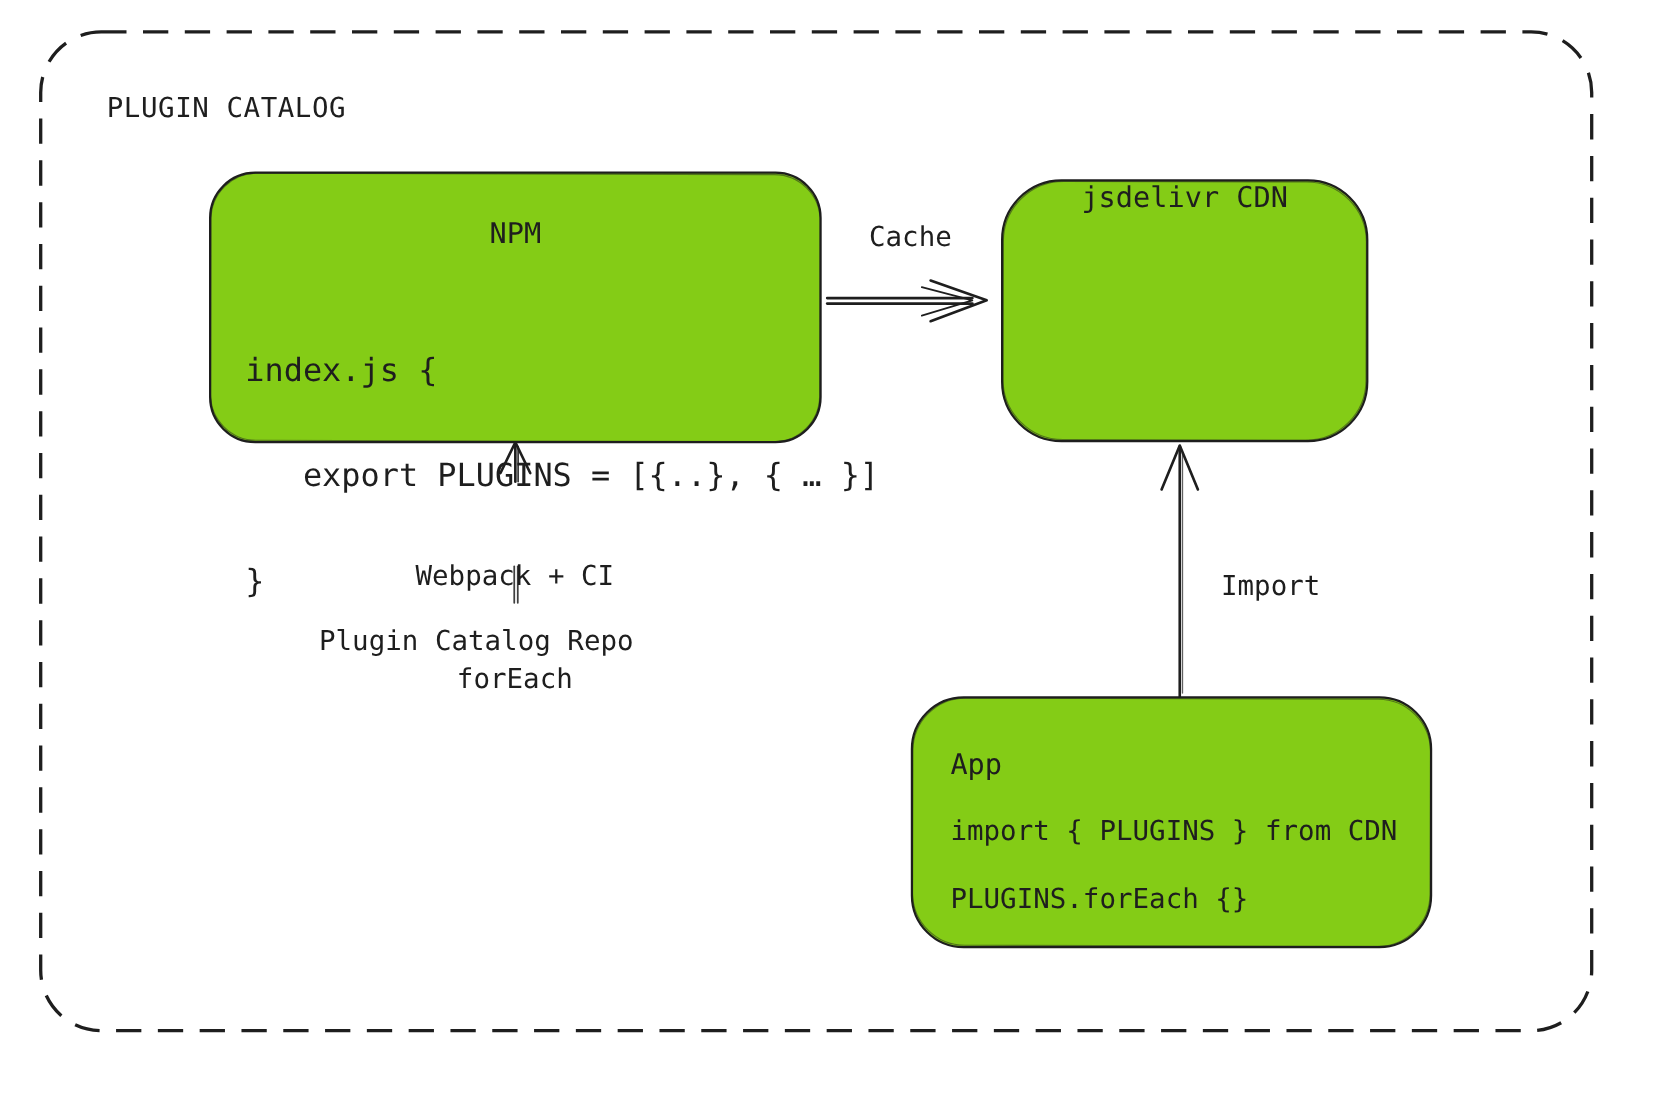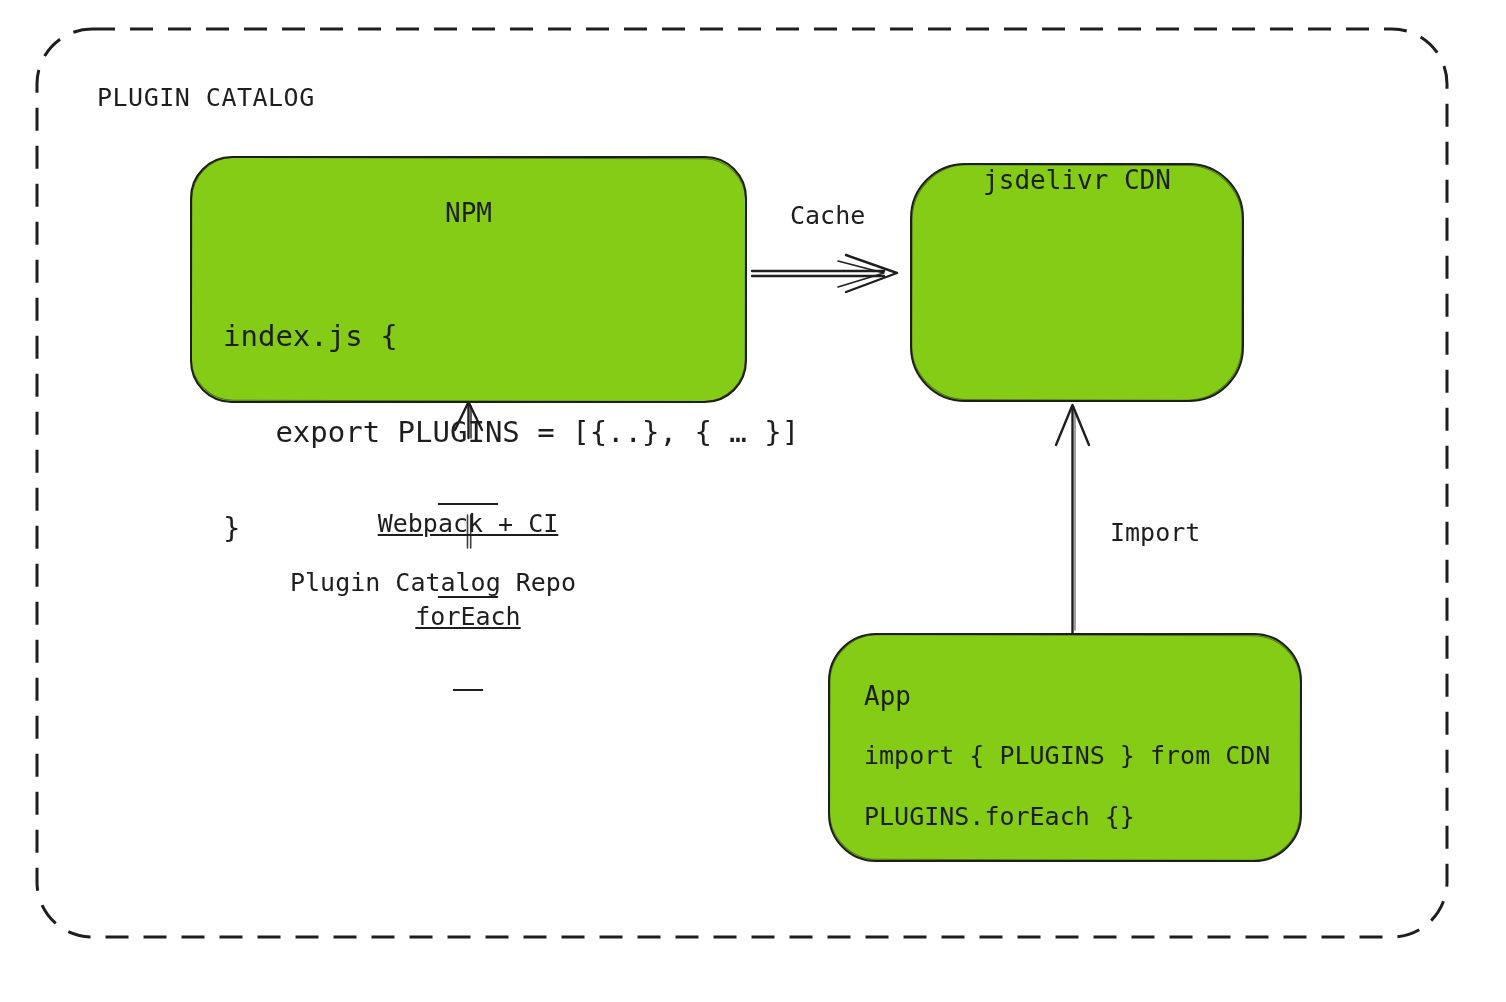--- a/index.html
+++ b/index.html
@@ -89,21 +89,20 @@
   .app-title { position: absolute; left: 34px; top: 46px;  font-size: 26px; white-space: pre; text-align: center; }
   .app-line1 { position: absolute; left: 34px; top: 106px; font-size: 25px; white-space: pre; }
   .app-line2 { position: absolute; left: 34px; top: 167px; font-size: 25px; white-space: pre; text-align: center; }
 
   .cache-label  { left: 790px;  top: 200px; }
   .import-label { left: 1110px; top: 517px; }
   .build-label  {
     left: 468px; top: 446px;
     transform: translateX(-50%);
     text-align: center;
-    text-decoration: underline;
   }
   .repo-title { left: 290px; top: 567px; }
 </style>
 </head>
 <body>
 
 <div class="canvas">
 
   <svg class="overlay" viewBox="0 0 1506 1002" xmlns="http://www.w3.org/2000/svg">
 

